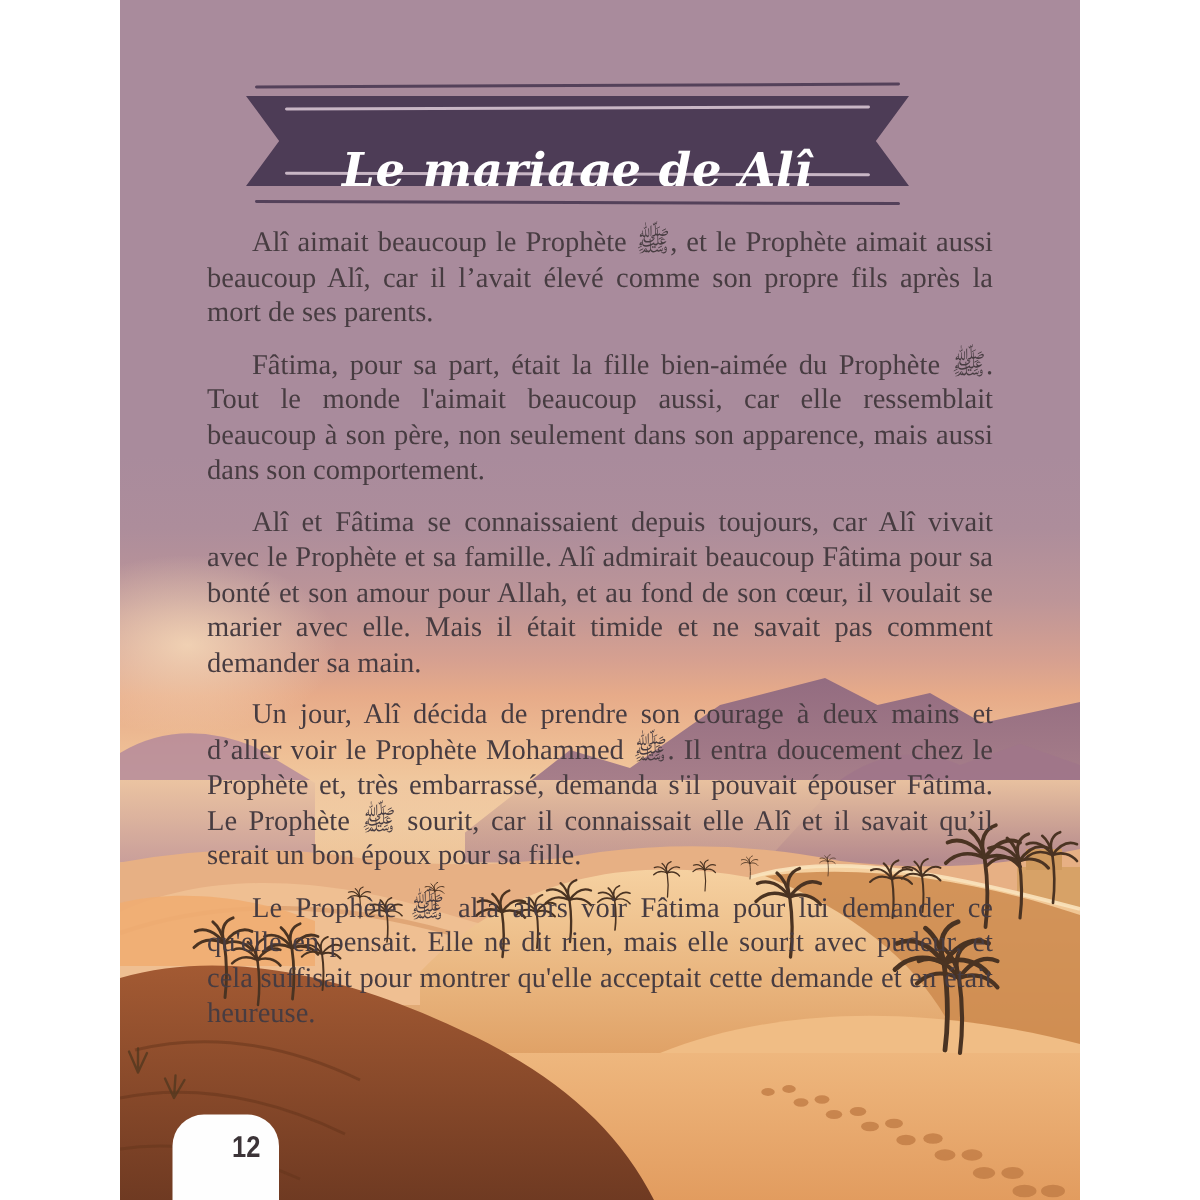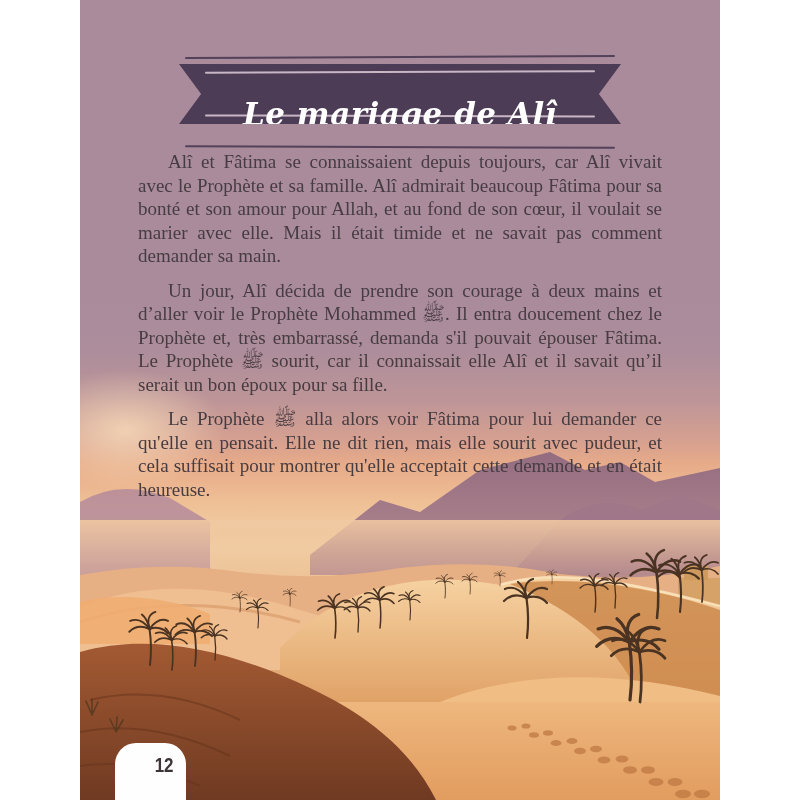--- a/index.html
+++ b/index.html
@@ -7,21 +7,21 @@
 
   .stage{position:relative;width:640px;height:800px;margin:0 auto;overflow:hidden;
     background:linear-gradient(180deg,
       #a98b9c 0%, #a98b9c 38%,
       #ad8d9b 44%, #bd9598 50%,
       #d6a090 55%, #e7ab89 58%,
       #efc096 63%, #f2d2a8 68%,
       #eab98a 75%, #e0a873 85%, #d99a63 100%);}
 
   
-  .ribbon{position:absolute;left:99px;top:56px;width:442px;height:92px;}
+  .ribbon{position:absolute;left:84px;top:56px;width:442px;height:80px;}
   .ribbon-line{position:absolute;left:6px;right:6px;height:2px;background:#4d3b55;
     border-radius:2px;opacity:.92;}
   .ribbon-line.top{top:0;transform:rotate(-.25deg);}
   .ribbon-line.bottom{bottom:0;transform:rotate(.2deg);}
   .ribbon-body{position:absolute;left:0;top:8px;width:442px;height:60px;background:#4d3c56;
     clip-path:polygon(0% 0%,100% 0%,95% 50%,100% 100%,0% 100%,5% 50%);}
   .pinstripe{position:absolute;left:26px;right:26px;height:2px;
     background:rgba(222,203,216,.85);border-radius:2px;}
   .pinstripe.top{top:7px;transform:rotate(-.2deg);}
   .pinstripe.bottom{bottom:7px;transform:rotate(.15deg);}
@@ -176,20 +176,22 @@
     <div class="ribbon-line top"></div>
     <div class="ribbon-body">
       <div class="pinstripe top"></div>
       <div class="pinstripe bottom"></div>
       <h1 class="ribbon-title">Le mariage de Alî</h1>
     </div>
     <div class="ribbon-line bottom"></div>
   </div>
 
   <div class="text-block">
+    <p>Alî aimait beaucoup le Prophète ﷺ, et le Prophète aimait aussi beaucoup Alî, car il l’avait élevé comme son propre fils après la mort de ses parents.</p>
+    <p>Fâtima, pour sa part, était la fille bien-aimée du Prophète ﷺ. Tout le monde l'aimait beaucoup aussi, car elle ressemblait beaucoup à son père, non seulement dans son apparence, mais aussi dans son comportement.</p>
     <p>Alî et Fâtima se connaissaient depuis toujours, car Alî vivait avec le Prophète et sa famille. Alî admirait beaucoup Fâtima pour sa bonté et son amour pour Allah, et au fond de son cœur, il voulait se marier avec elle. Mais il était timide et ne savait pas comment demander sa main.</p>
     <p>Un jour, Alî décida de prendre son courage à deux mains et d’aller voir le Prophète Mohammed ﷺ. Il entra doucement chez le Prophète et, très embarrassé, demanda s'il pouvait épouser Fâtima. Le Prophète ﷺ sourit, car il connaissait elle Alî et il savait qu’il serait un bon époux pour sa fille.</p>
     <p>Le Prophète ﷺ alla alors voir Fâtima pour lui demander ce qu'elle en pensait. Elle ne dit rien, mais elle sourit avec pudeur, et cela suffisait pour montrer qu'elle acceptait cette demande et en était heureuse.</p>
   </div>
 
   <div class="page-tab">
     <span>12</span>
   </div>
 
 </div>

